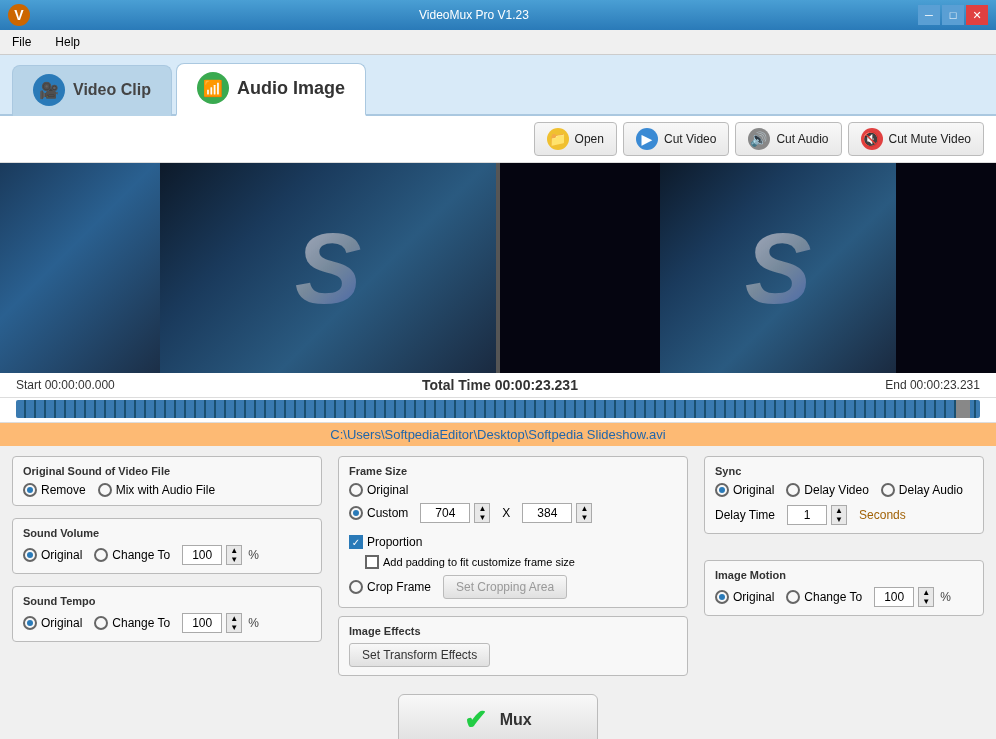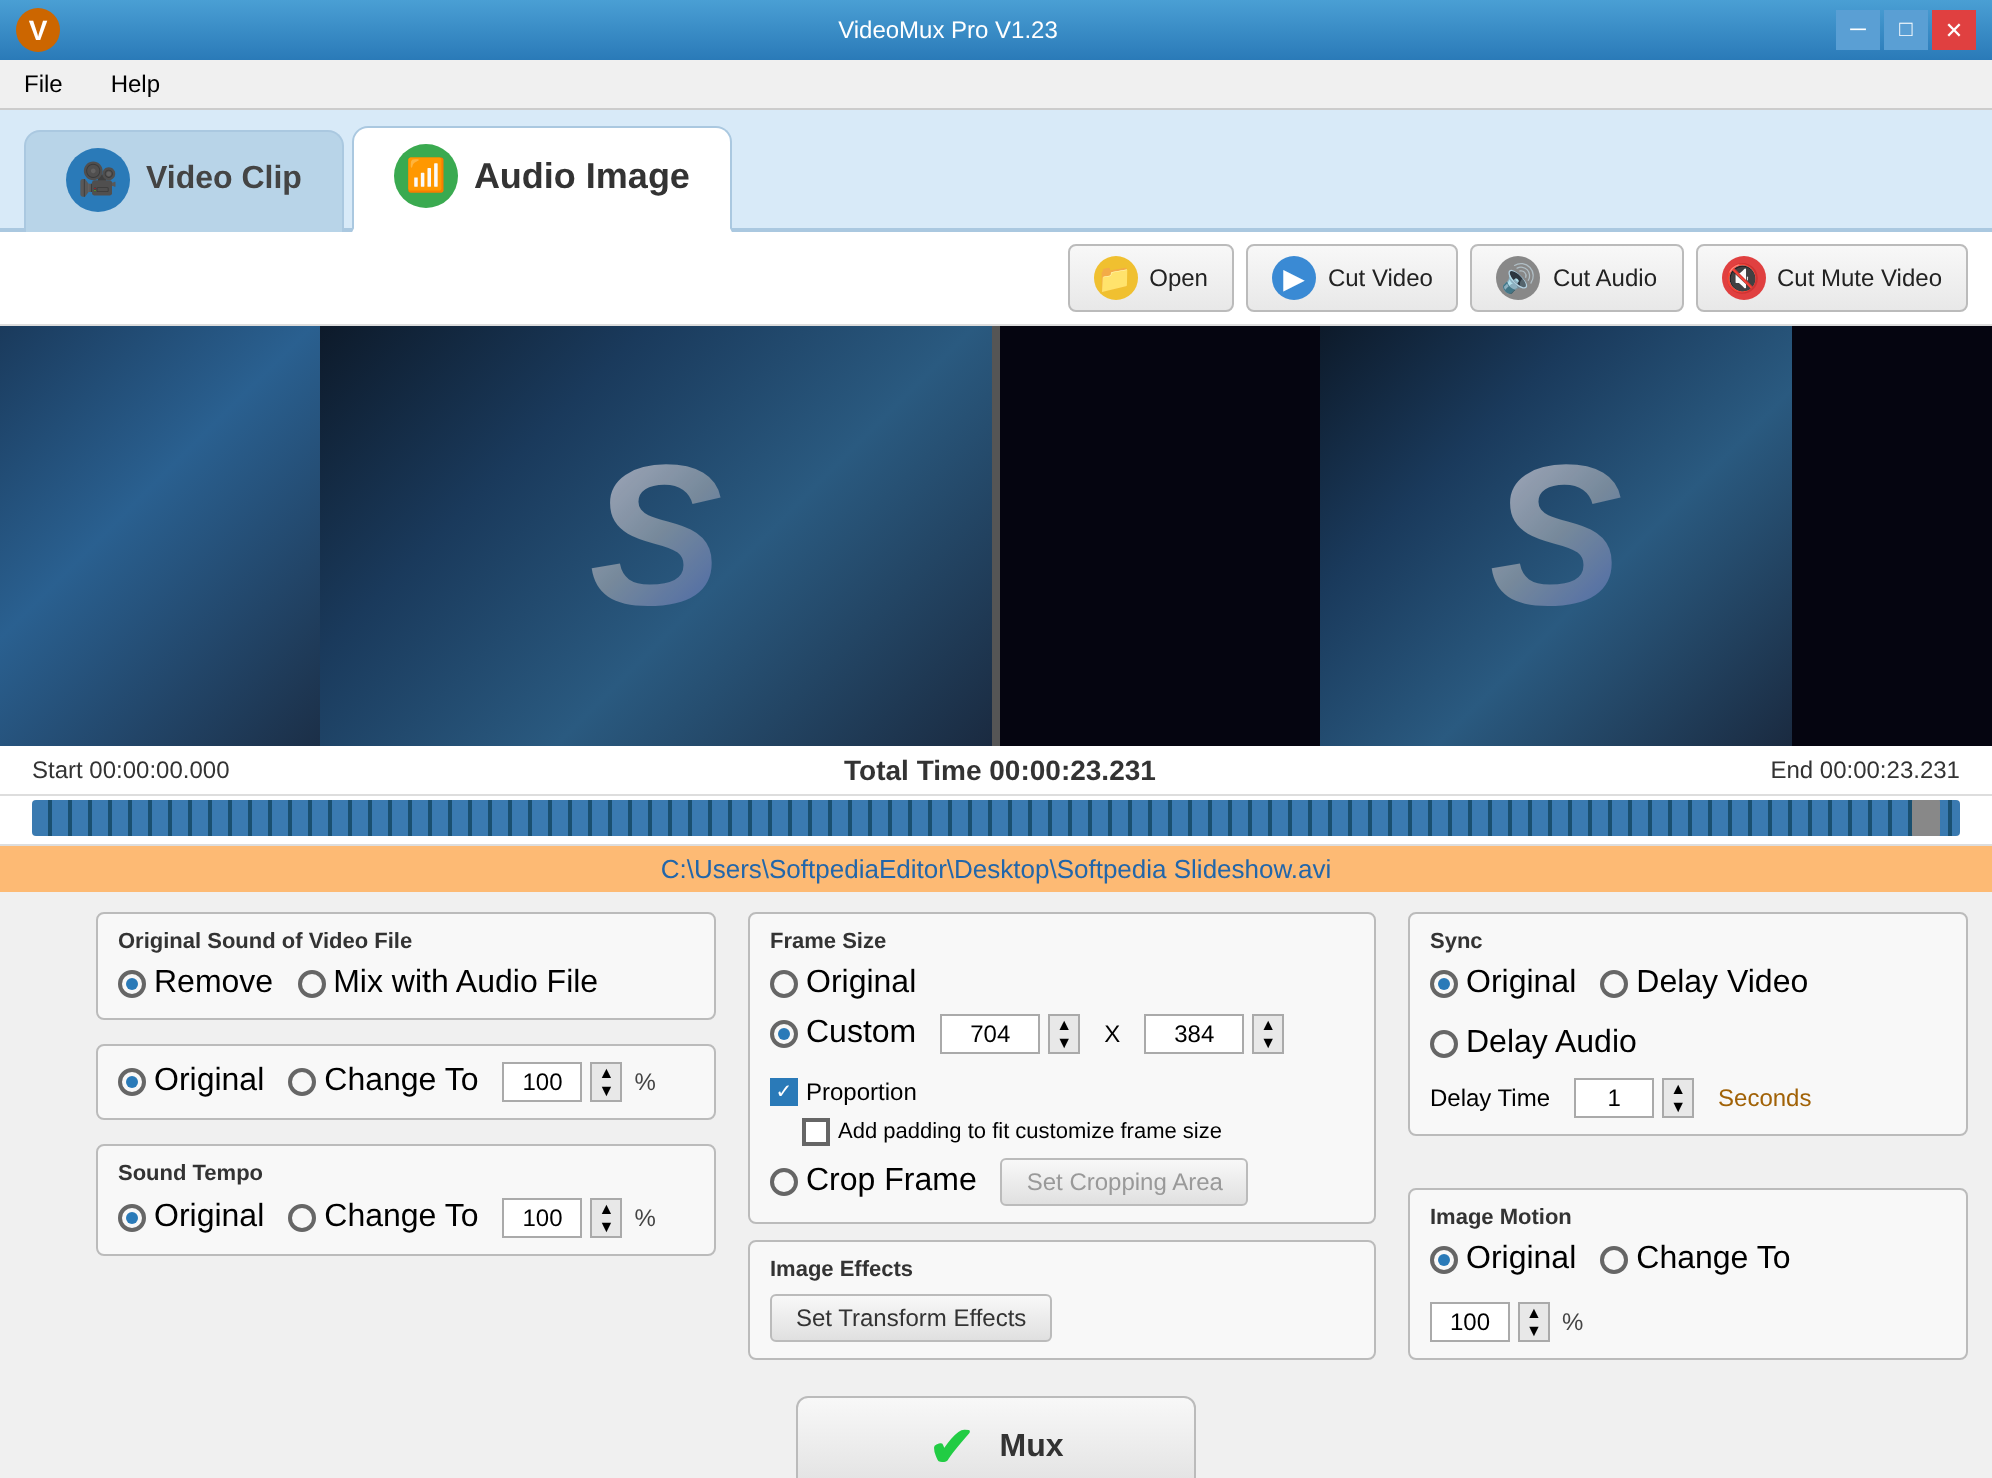--- a/index.html
+++ b/index.html
@@ -233,21 +233,20 @@
       font-size: 13px;
       background: #fdba74;
     }
 
     .controls-area {
       display: flex;
       flex: 1;
       padding: 10px 12px;
       gap: 16px;
       background: #f0f0f0;
-      margin-left: 36px;
     }
 
     .panel-left {
       width: 310px;
       display: flex;
       flex-direction: column;
       gap: 12px;
     }
     .panel-center {
       flex: 1;
@@ -279,21 +278,21 @@
     .radio-row {
       display: flex;
       align-items: center;
       gap: 12px;
       flex-wrap: wrap;
     }
     .radio-item {
       display: flex;
       align-items: center;
       gap: 4px;
-      font-size: 16px;
+      font-size: 12px;
       cursor: pointer;
     }
     .radio-dot {
       width: 14px;
       height: 14px;
       border-radius: 50%;
       border: 2px solid #666;
       display: flex;
       align-items: center;
       justify-content: center;
@@ -518,20 +517,21 @@
             <span>Remove</span>
           </label>
           <label class="radio-item">
             <div class="radio-dot"></div>
             <span>Mix with Audio File</span>
           </label>
         </div>
       </div>
 
       <div class="group-box">
+        <div class="group-label">Sound Volume</div>
         <div class="radio-row">
           <label class="radio-item">
             <div class="radio-dot checked"></div>
             <span>Original</span>
           </label>
           <label class="radio-item">
             <div class="radio-dot"></div>
             <span>Change To</span>
           </label>
           <div class="number-input-group">

